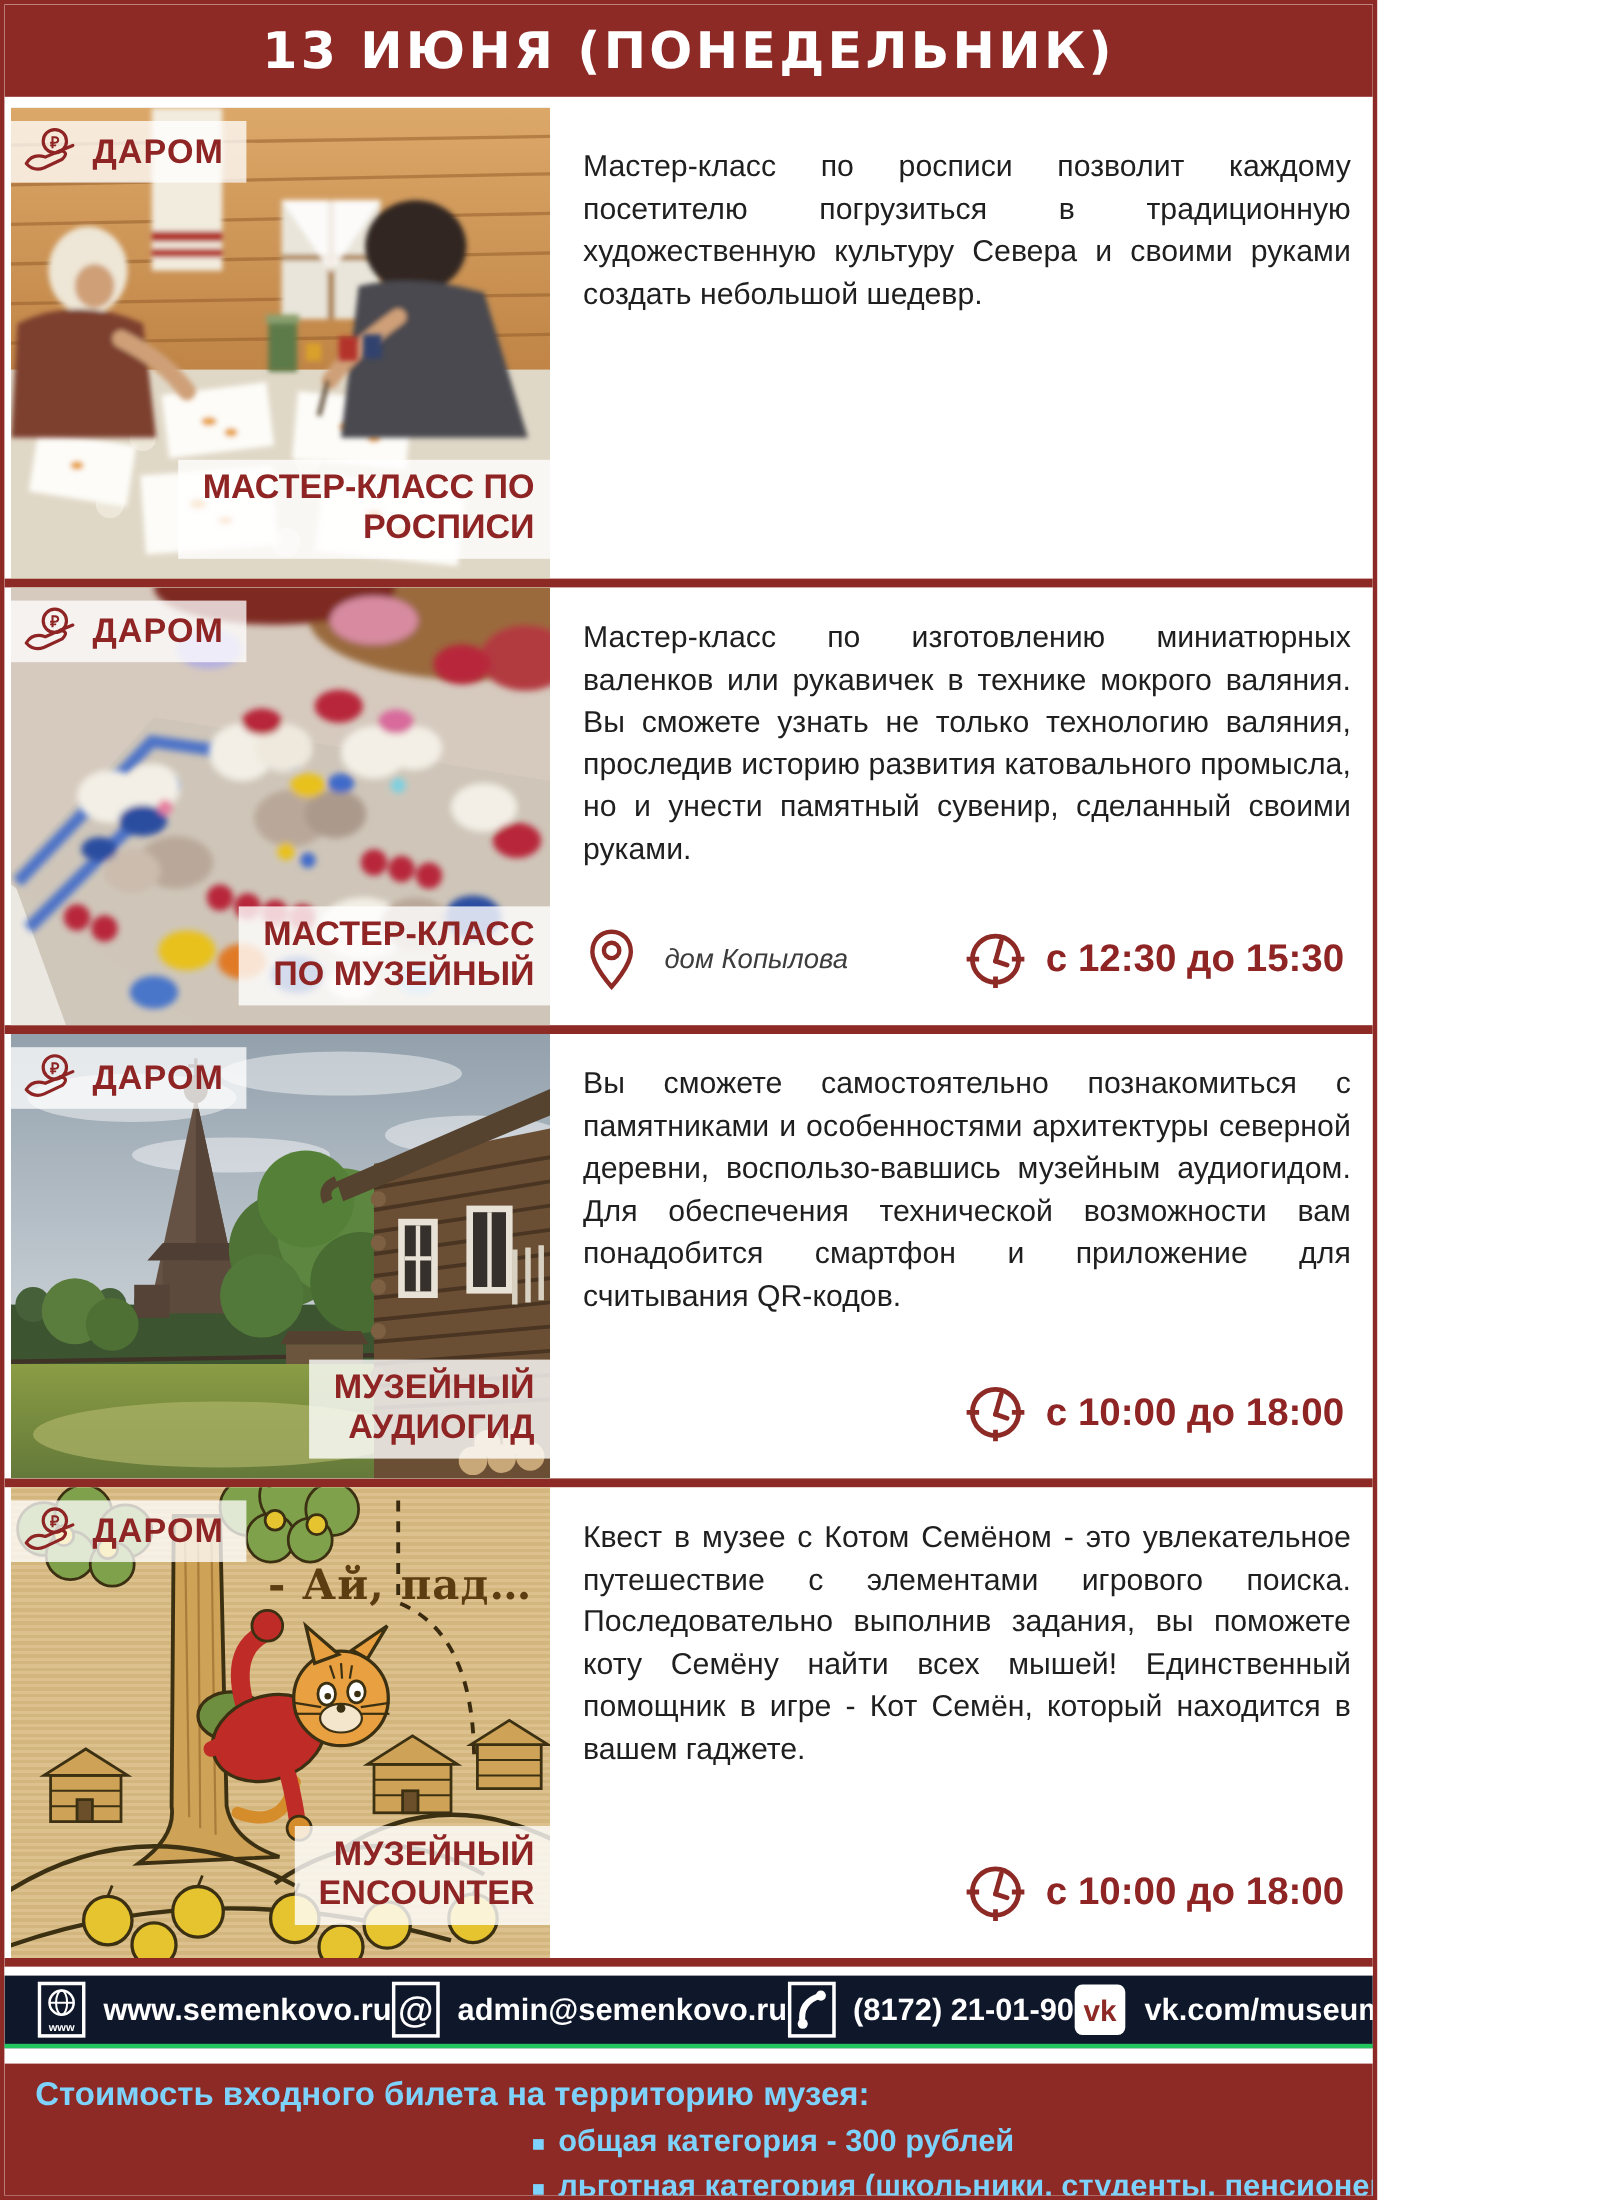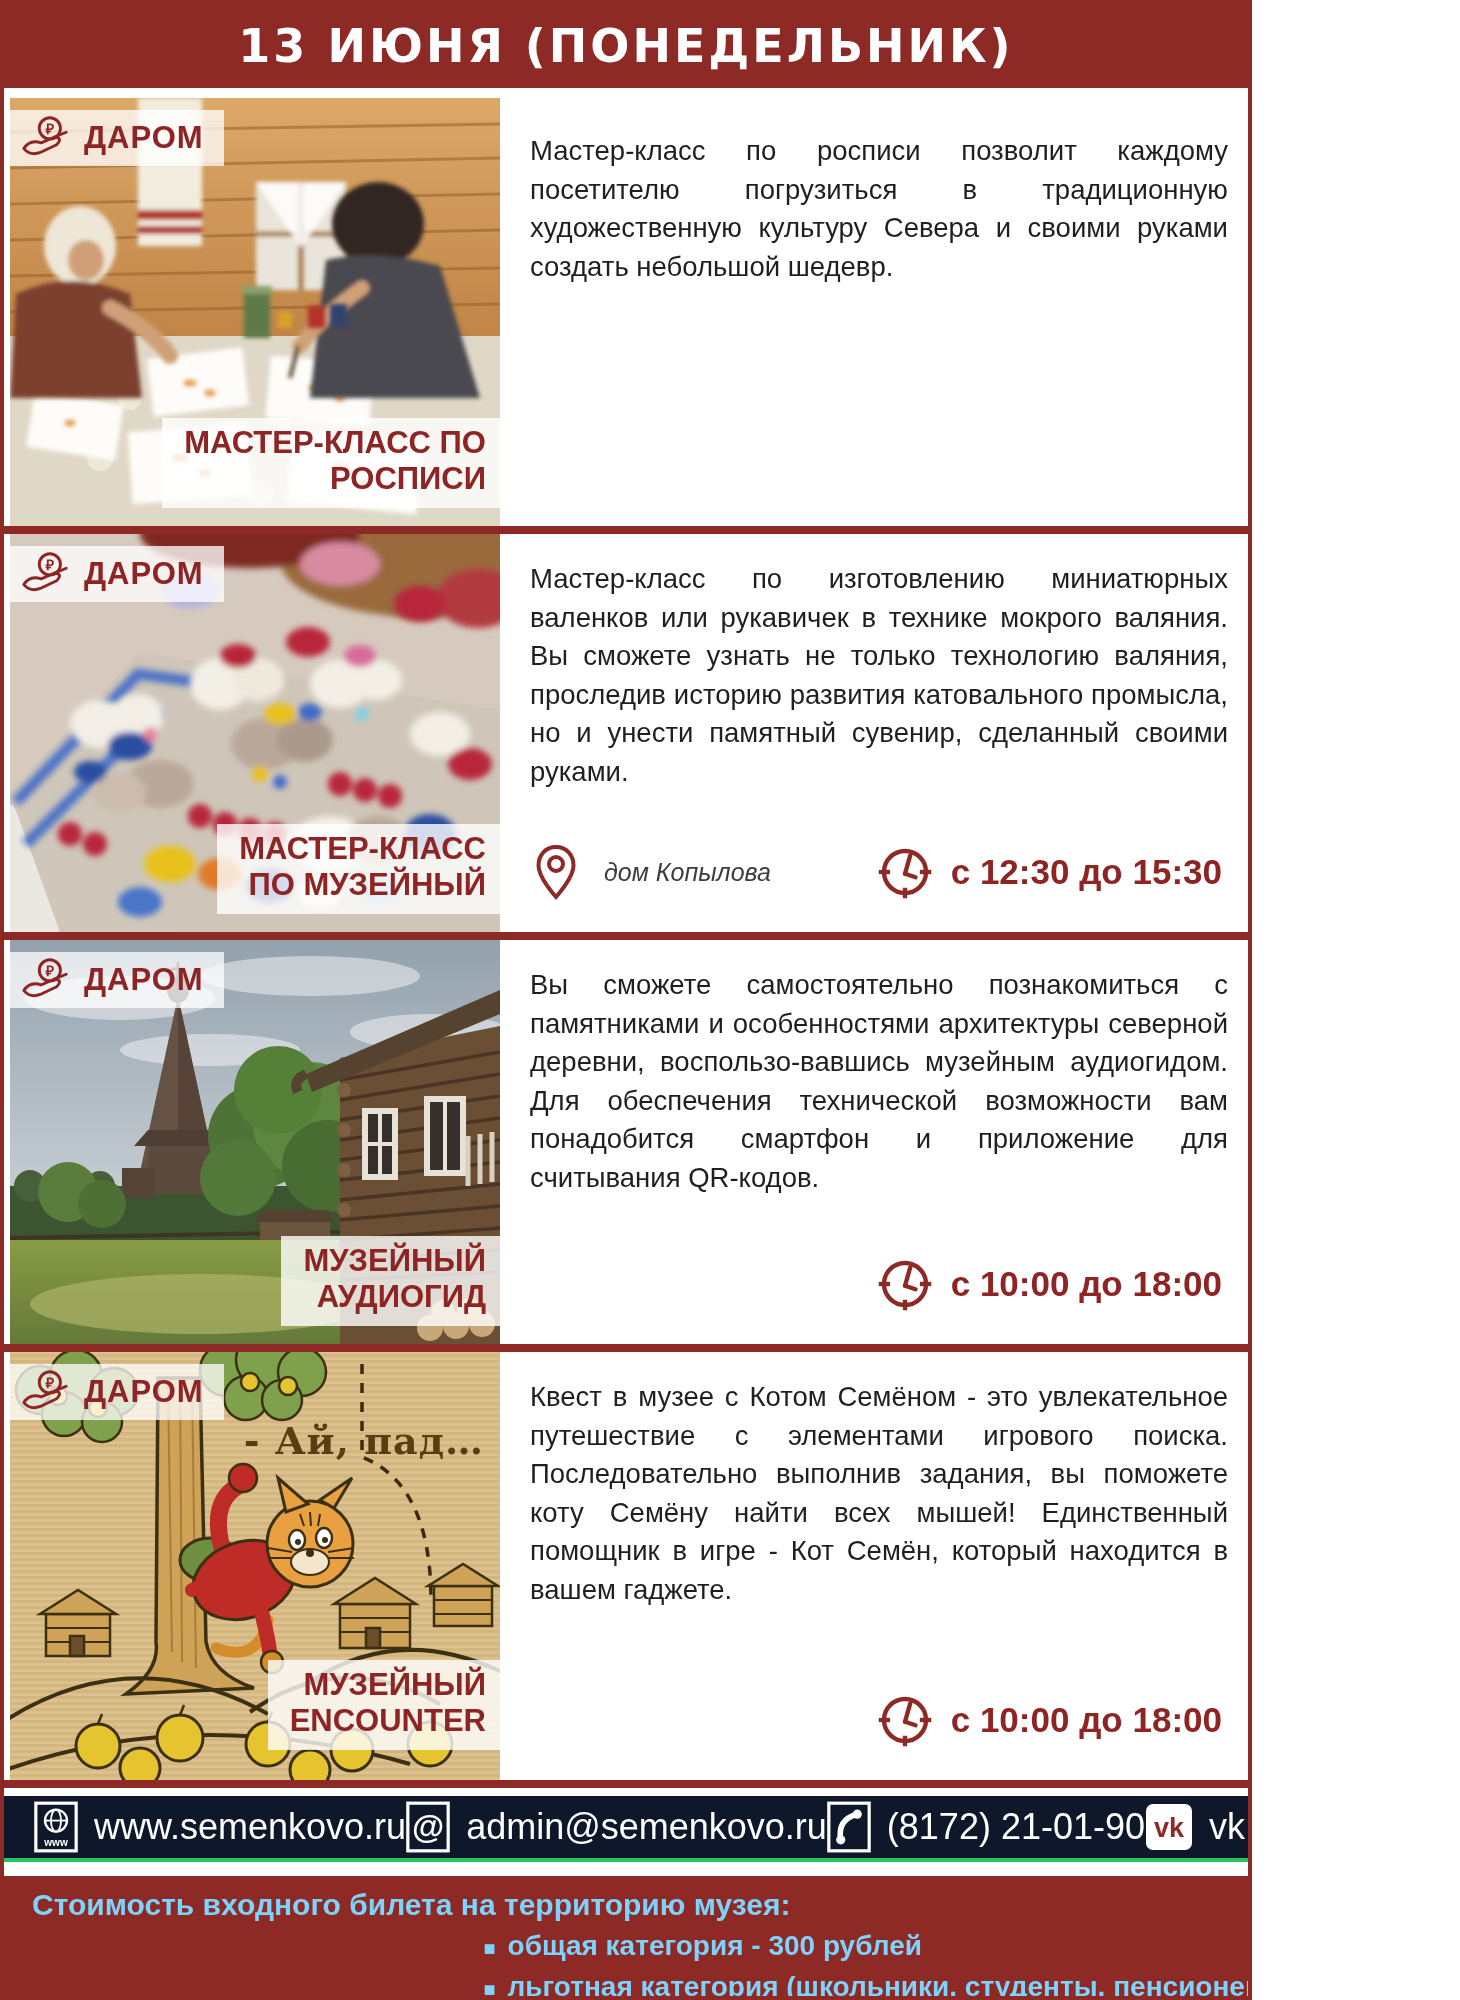--- a/index.html
+++ b/index.html
@@ -45,21 +45,21 @@
   .loc{display:flex;align-items:center;gap:28px;}
   .loc .loc-name{font-style:italic;font-size:25px;color:#3d3d3d;}
   .time{display:flex;align-items:center;gap:18px;}
   .time .time-txt{color:#8e2423;font-weight:bold;font-size:35px;white-space:nowrap;}
   
   .contacts{
     height:62px;flex:none;background:#0f172a;border-bottom:4px solid #22c55e;
     display:flex;align-items:center;justify-content:space-between;padding:0 30px;color:#fff;
   }
   .contact{display:flex;align-items:center;gap:16px;}
-  .contact .c-txt{font-weight:normal;font-size:36px;white-space:nowrap;}
+  .contact .c-txt{font-weight:bold;font-size:28px;white-space:nowrap;}
   
   .pricing{flex:1;background:#8e2a26;color:#7dd3fc;padding:12px 28px 0 28px;position:relative;margin-top:14px;}
   .pricing:after{content:"";position:absolute;left:0;right:0;bottom:3px;height:4px;background:#ffffff;}
   .price-title{font-weight:bold;font-size:30px;}
   .price-items{margin-left:38%;margin-top:8px;display:flex;flex-direction:column;gap:9px;}
   .price-item{font-weight:bold;font-size:28px;display:flex;align-items:baseline;gap:12px;white-space:nowrap;}
   .price-item .bullet{font-size:20px;}
 </style>
 </head>
 <body>

